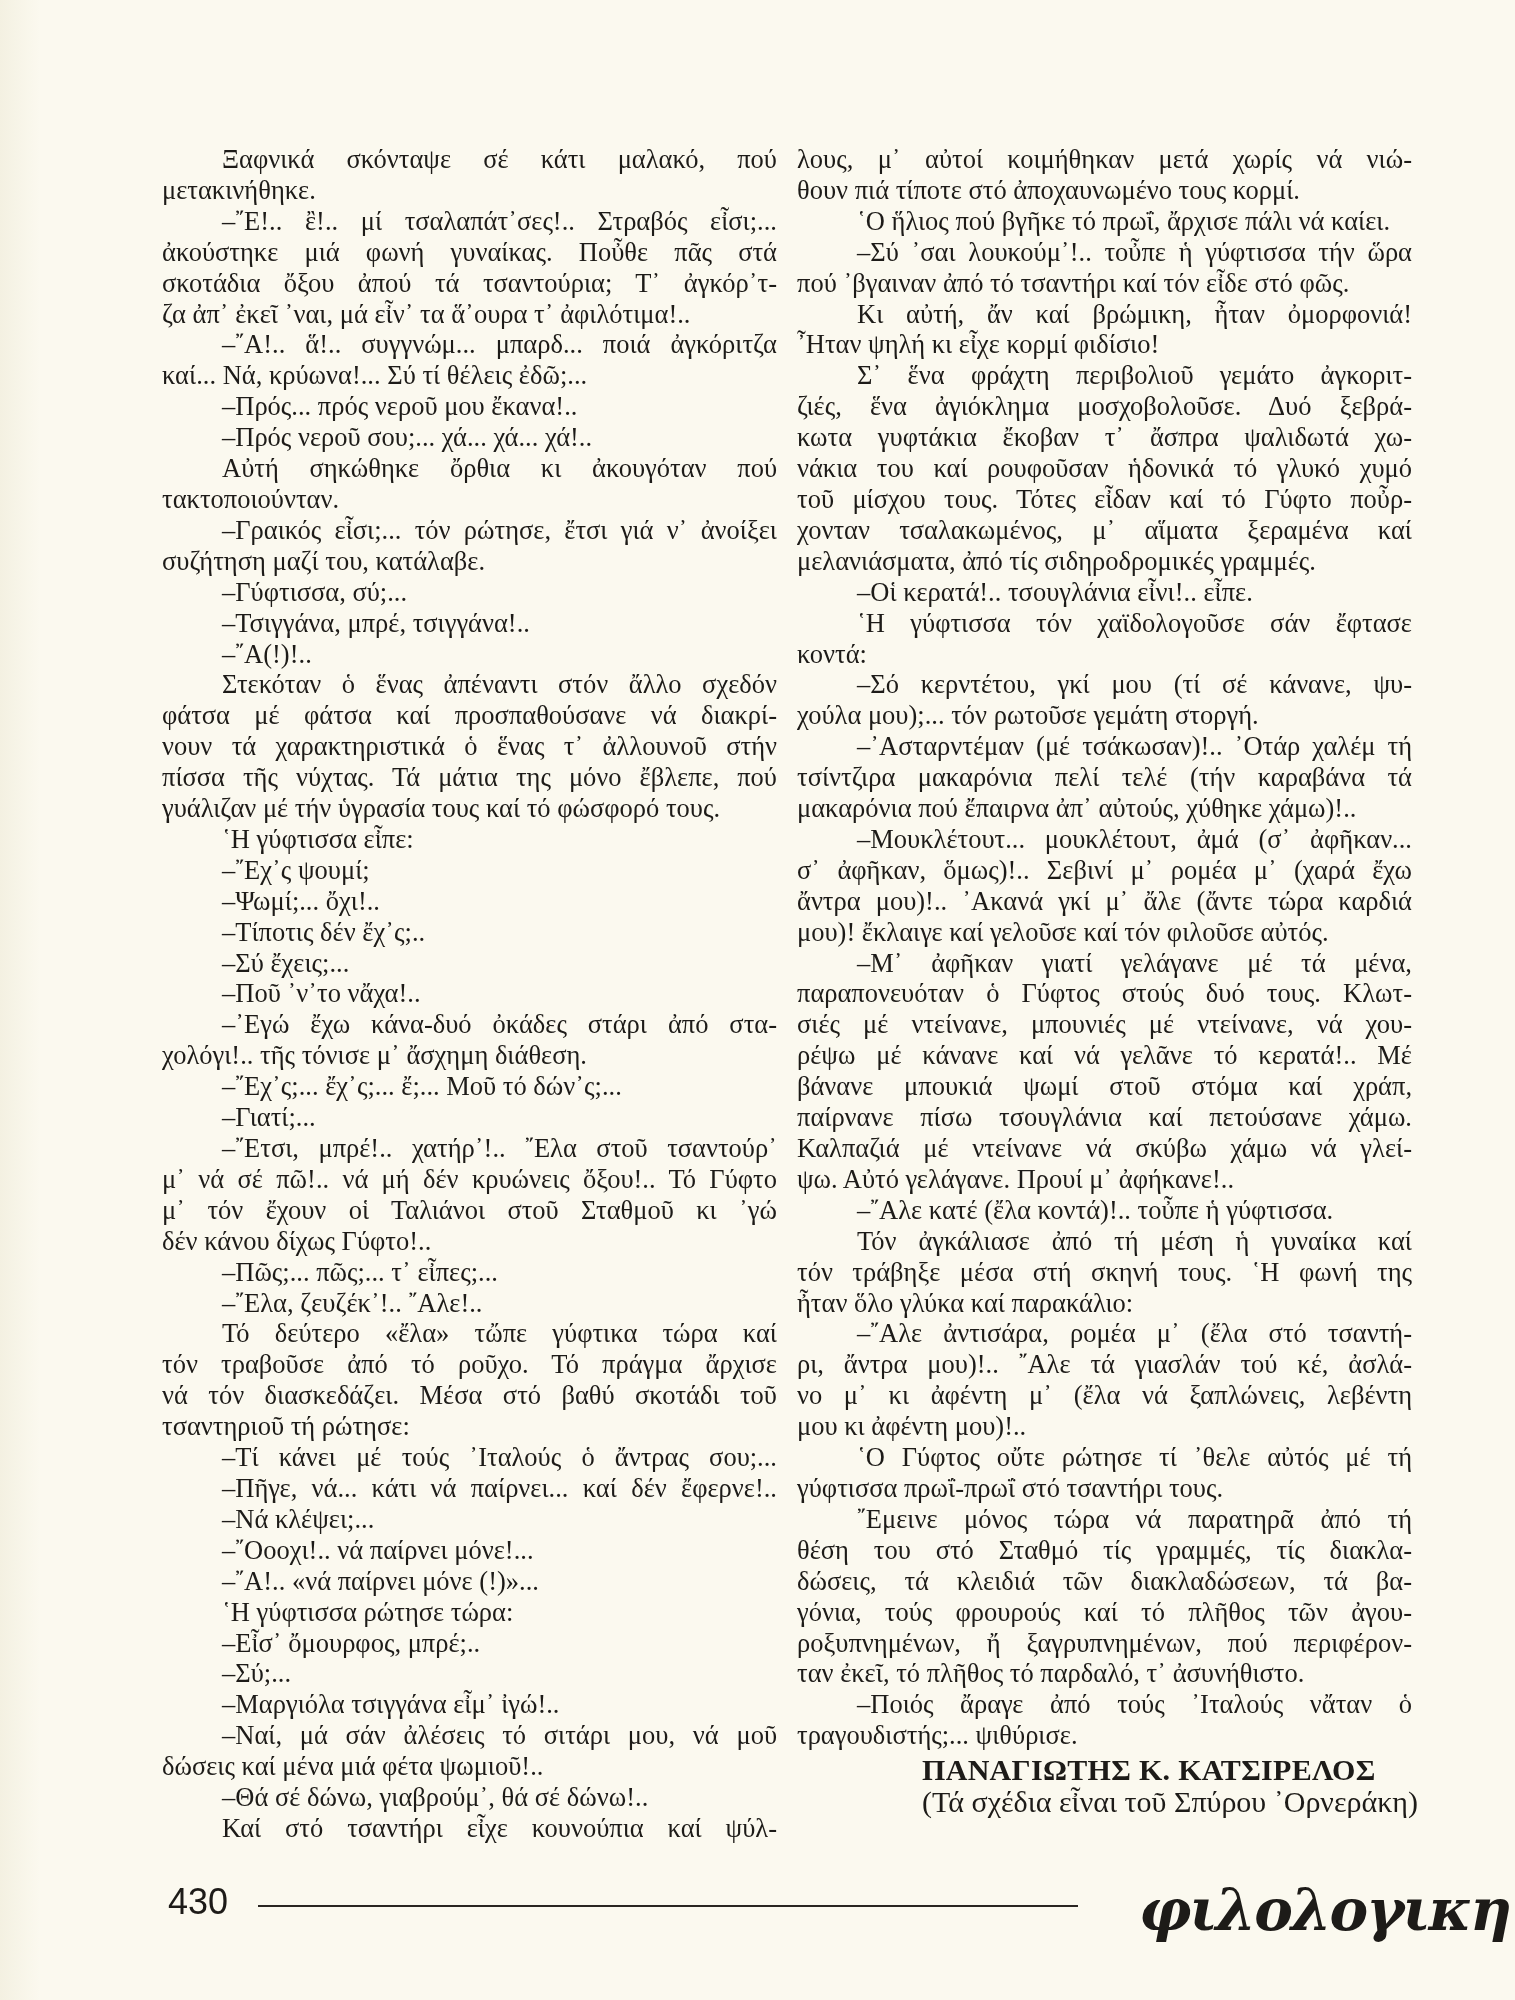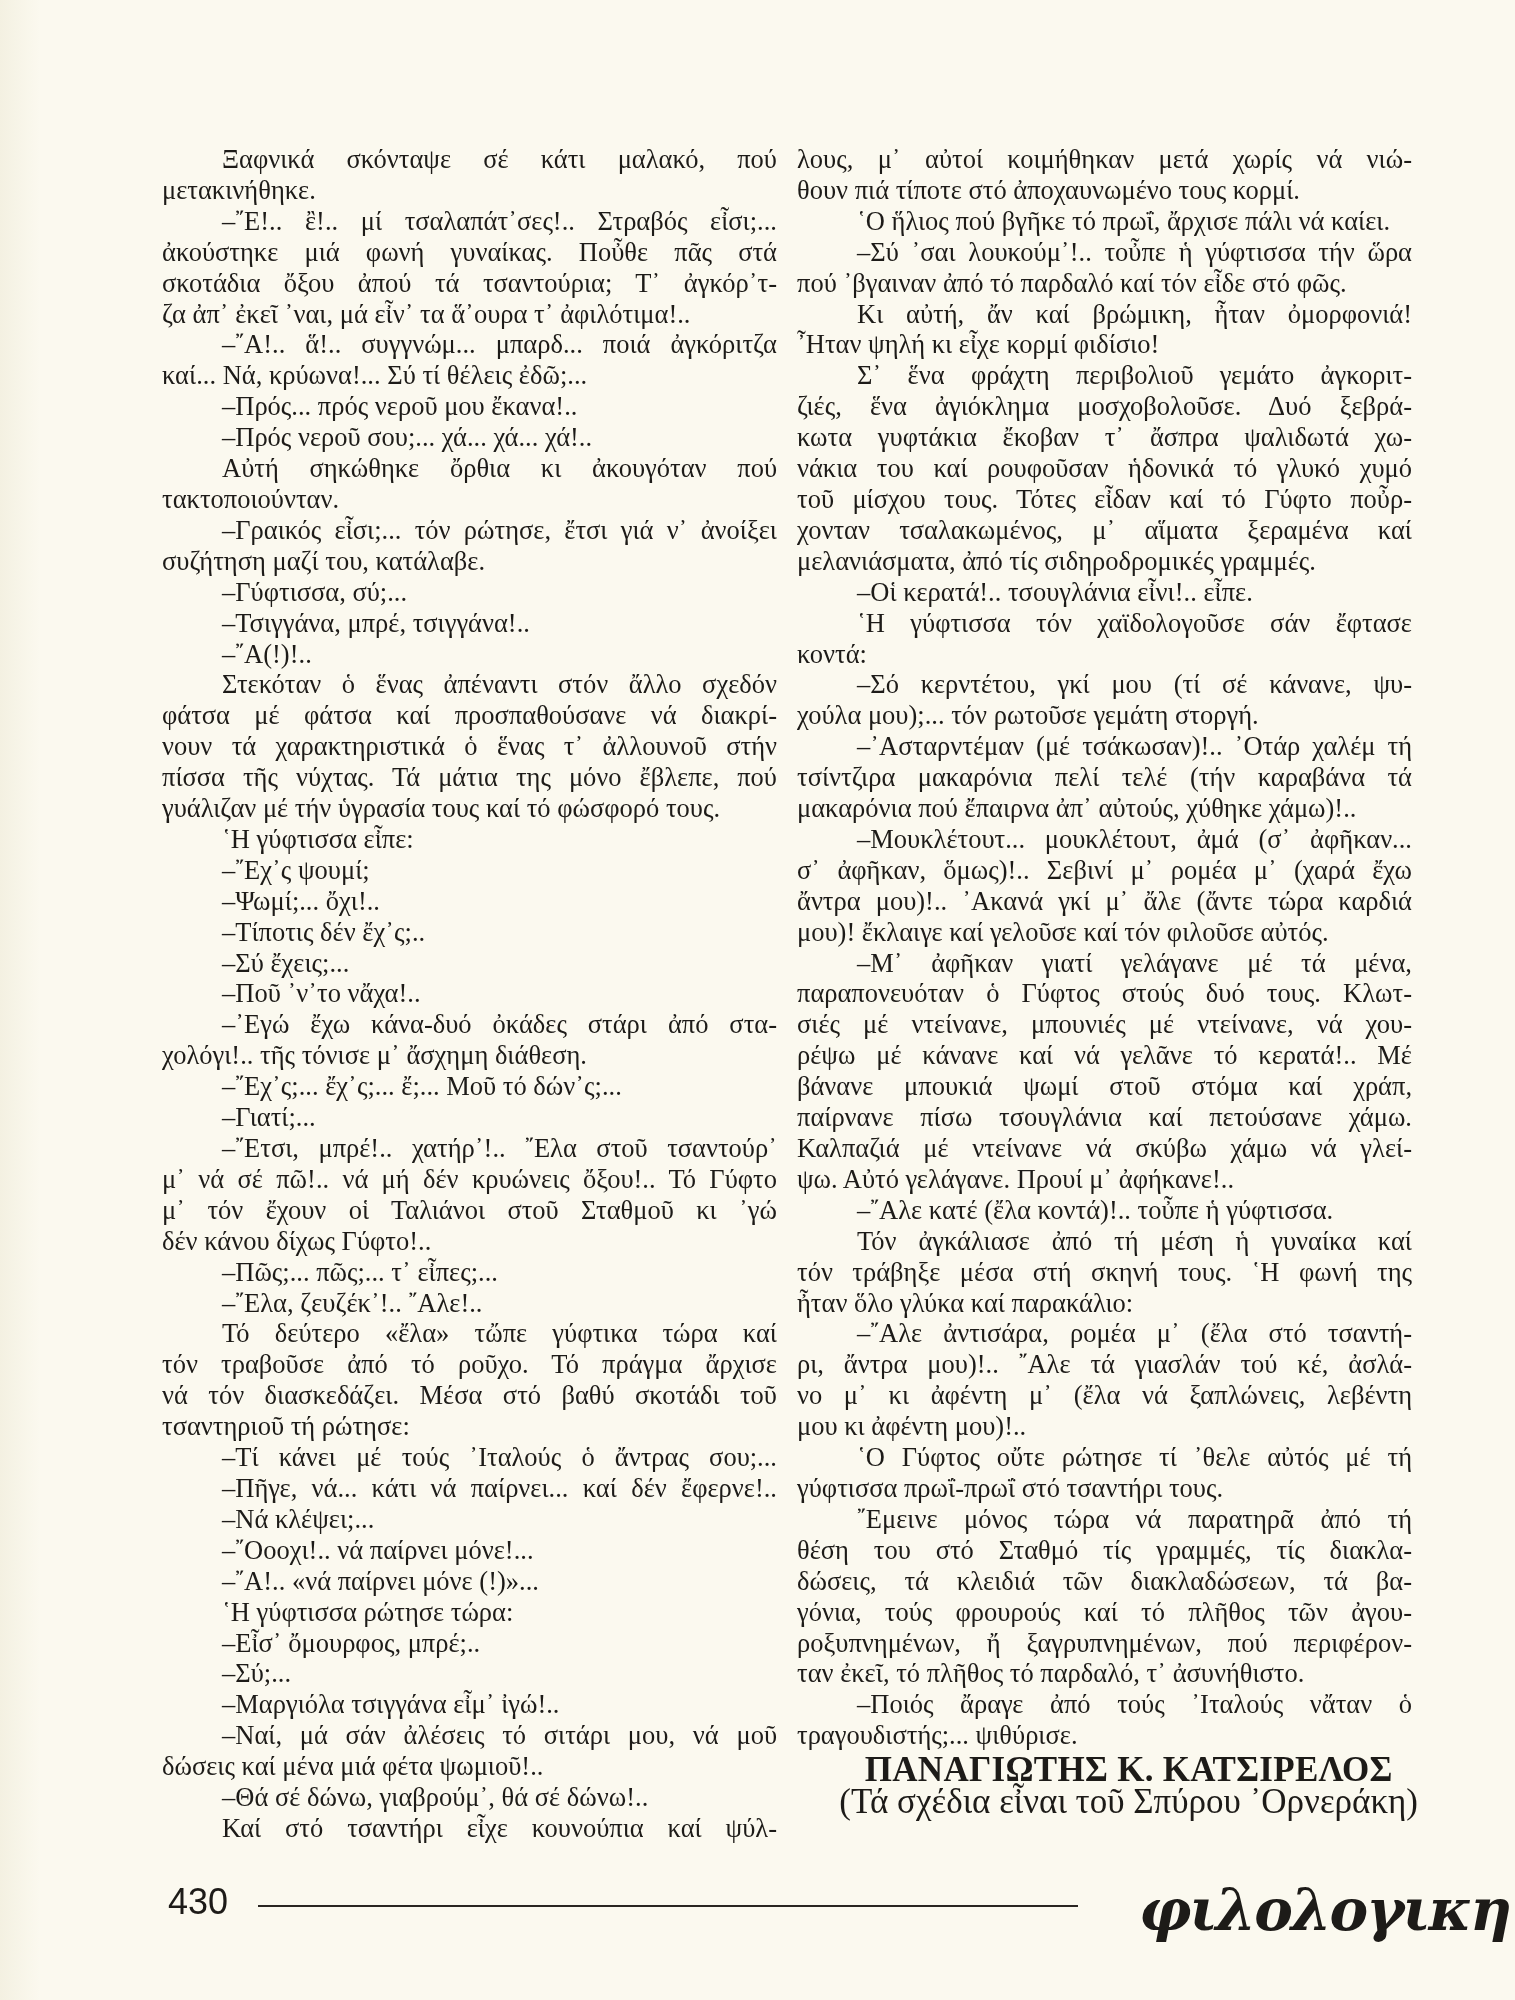--- a/index.html
+++ b/index.html
@@ -39,22 +39,22 @@
       white-space: nowrap;
       text-align: justify;
       text-align-last: justify;
     }
     .line.indent { padding-left: 60px; }
     .line.last { text-align-last: left; }
     .signature {
       position: absolute;
       right: 97px;
       top: 1754px;
-      text-align: center;
-      font-size: 35px;
+      text-align: left;
+      font-size: 30px;
       line-height: 32px;
     }
     .author {
       font-weight: bold;
       letter-spacing: 0.3px;
     }
     .footer {
       position: absolute;
       top: 1880px;
       left: 162px;
@@ -153,21 +153,21 @@
       <span class="line last">δώσεις καί μένα μιά φέτα ψωμιοῦ!..</span>
       <span class="line indent last">–Θά σέ δώνω, γιαβρούμ᾽, θά σέ δώνω!..</span>
       <span class="line indent">Καί στό τσαντήρι εἶχε κουνούπια καί ψύλ-</span>
     </div>
 
   <div class="column col-right" id="right-col">
       <span class="line">λους, μ᾽ αὐτοί κοιμήθηκαν μετά χωρίς νά νιώ-</span>
       <span class="line last">θουν πιά τίποτε στό ἀποχαυνωμένο τους κορμί.</span>
       <span class="line indent last">῾Ο ἥλιος πού βγῆκε τό πρωΐ, ἄρχισε πάλι νά καίει.</span>
       <span class="line indent">–Σύ ᾽σαι λουκούμ᾽!.. τοὖπε ἡ γύφτισσα τήν ὥρα</span>
-      <span class="line last">πού ᾽βγαιναν ἀπό τό παρδαλό καί τόν εἶδε στό φῶς.</span>
+      <span class="line last">πού ᾽βγαιναν ἀπό τό τσαντήρι καί τόν εἶδε στό φῶς.</span>
       <span class="line indent">Κι αὐτή, ἄν καί βρώμικη, ἦταν ὀμορφονιά!</span>
       <span class="line last">῏Ηταν ψηλή κι εἶχε κορμί φιδίσιο!</span>
       <span class="line indent">Σ᾽ ἕνα φράχτη περιβολιοῦ γεμάτο ἀγκοριτ-</span>
       <span class="line">ζιές, ἕνα ἀγιόκλημα μοσχοβολοῦσε. Δυό ξεβρά-</span>
       <span class="line">κωτα γυφτάκια ἔκοβαν τ᾽ ἄσπρα ψαλιδωτά χω-</span>
       <span class="line">νάκια του καί ρουφοῦσαν ἡδονικά τό γλυκό χυμό</span>
       <span class="line">τοῦ μίσχου τους. Τότες εἶδαν καί τό Γύφτο ποὖρ-</span>
       <span class="line">χονταν τσαλακωμένος, μ᾽ αἵματα ξεραμένα καί</span>
       <span class="line last">μελανιάσματα, ἀπό τίς σιδηροδρομικές γραμμές.</span>
       <span class="line indent last">–Οἱ κερατά!.. τσουγλάνια εἶνι!.. εἶπε.</span>

